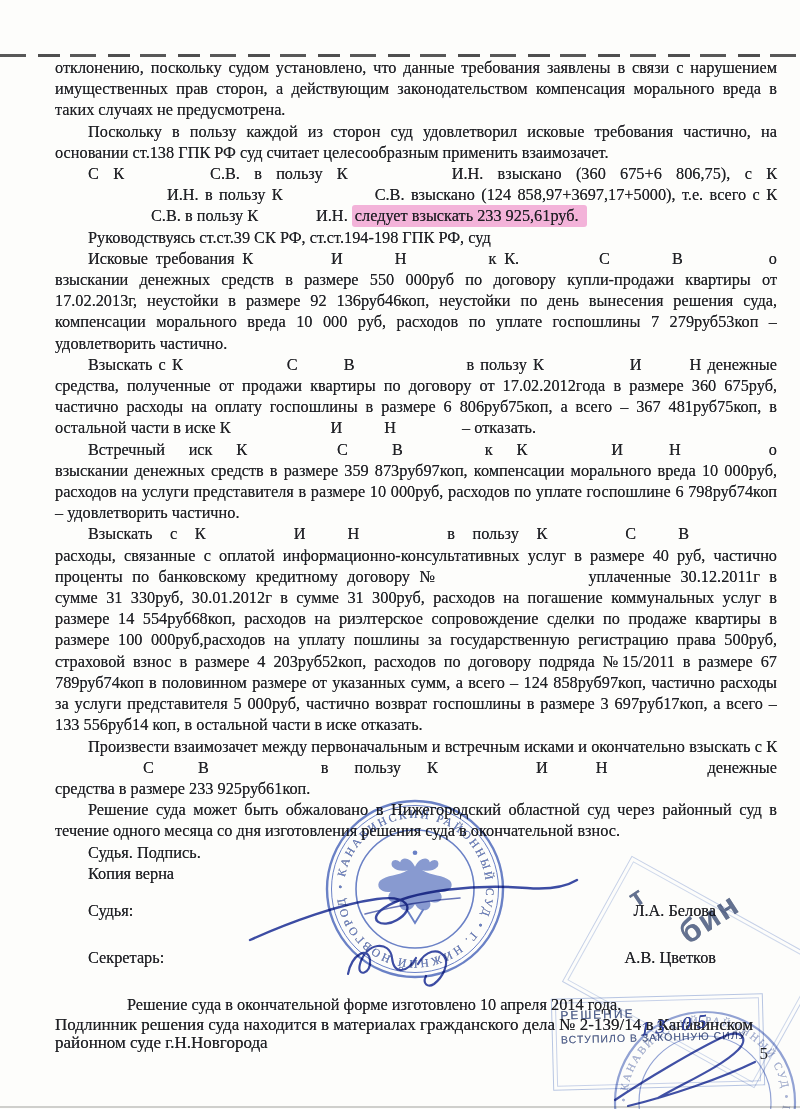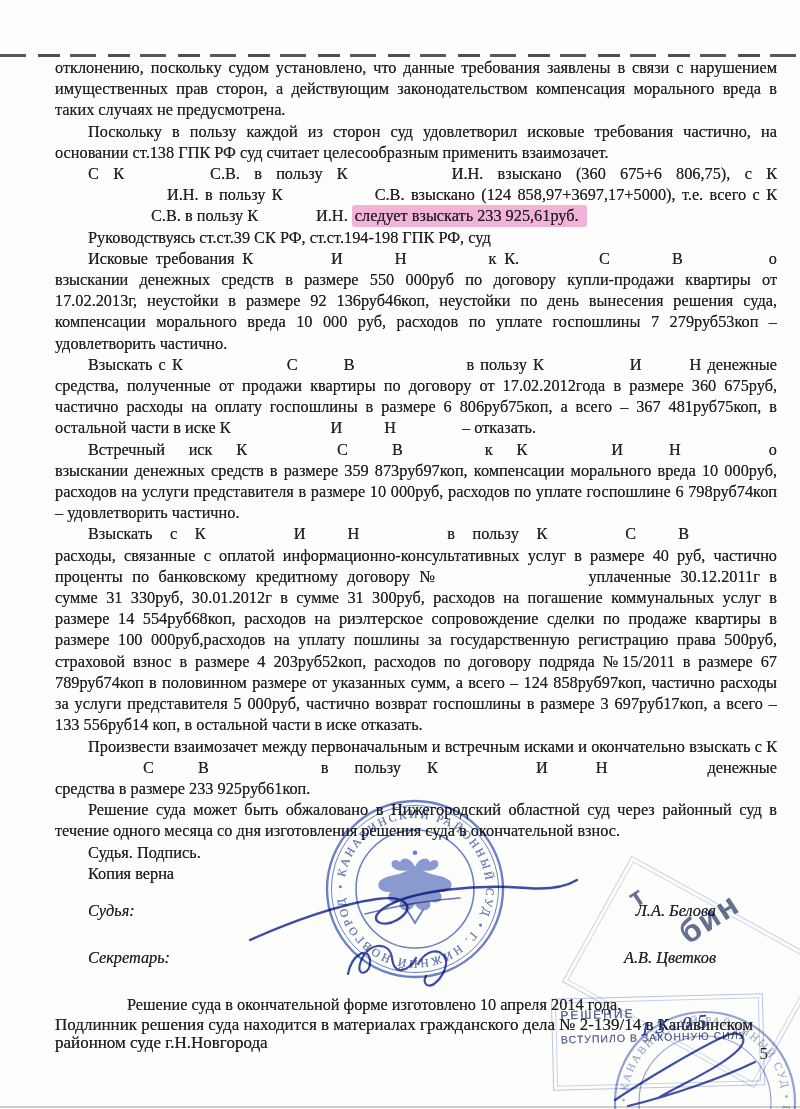--- a/index.html
+++ b/index.html
@@ -24,21 +24,21 @@
     overflow-wrap:break-word;
   }
   .doc p{margin:0;}
   .ind{text-indent:33px;}
   .g{display:inline-block;height:2px;}
   .hl{
     background:#f3b3d9;border-radius:3px;padding:1px 8px 2px 3px;
     box-decoration-break:clone;-webkit-box-decoration-break:clone;
   }
   .heading{text-align:center;margin:16px 0 12px !important;}
-  .sigrow{display:flex;align-items:flex-end;font-style:italic;}
+  .sigrow{display:flex;align-items:flex-end;}
   .sigrow .lbl{margin-left:33px;}
   .sigrow .name{margin-left:auto;margin-right:61px;}
   .row-judge{margin-top:16px !important;}
   .row-secretary{margin-top:26px !important;}
   .p13{margin-top:26px !important;text-indent:72px;}
   .p14{font-size:17px;line-height:18.5px;text-align:left;}
   .pagenum{position:absolute;right:32px;top:1044px;font-size:17px;}
   .bottom{position:relative;}
   
   .stamp, .ink{mix-blend-mode:multiply;pointer-events:none;}

